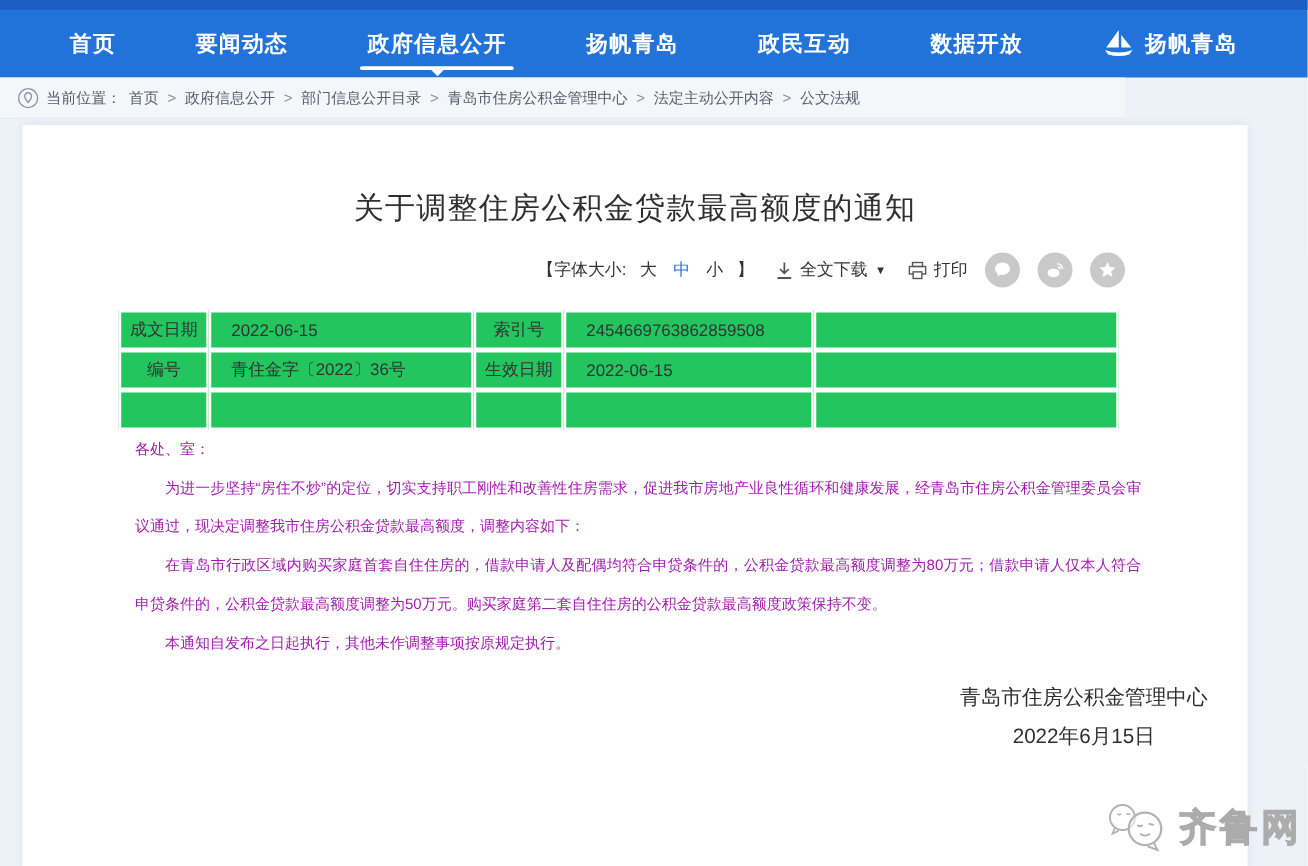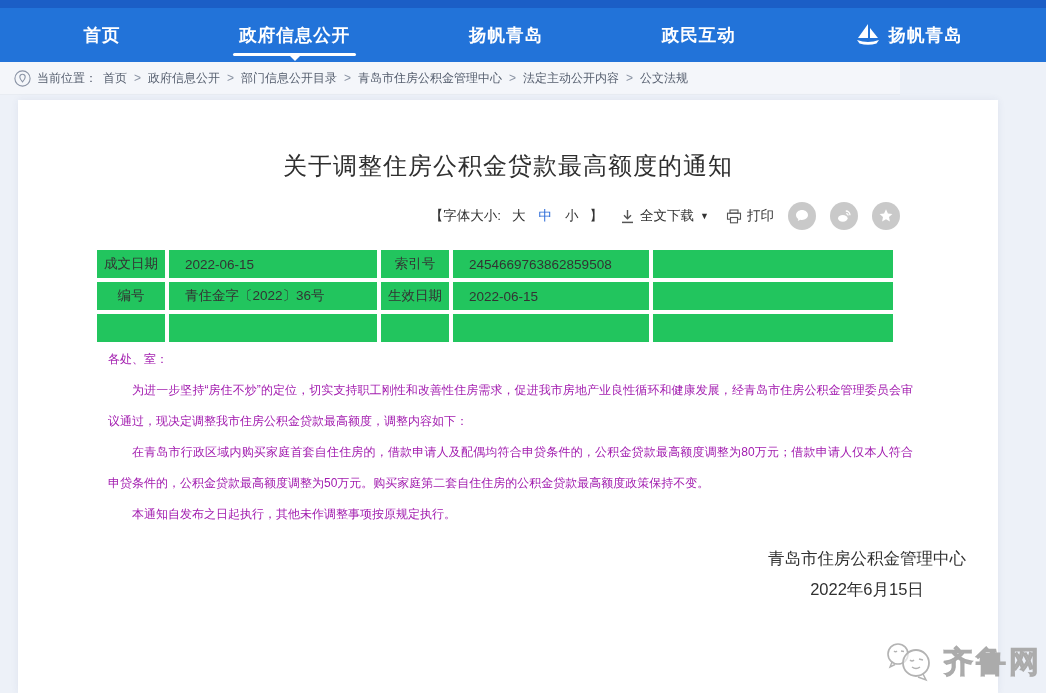--- a/index.html
+++ b/index.html
@@ -72,30 +72,36 @@
 <body>
 
 <div>
 
   <header class="topnav">
     <div class="topnav-strip"></div>
     <nav class="topnav-items">
       <div class="nav-item">
         <span>首页</span>
       </div>
+      <div class="nav-item">
+        <span>要闻动态</span>
+      </div>
       <div class="nav-item active">
         <span>政府信息公开</span>
         <span class="underline"></span>
         <span class="notch"></span>
       </div>
       <div class="nav-item">
         <span>扬帆青岛</span>
       </div>
       <div class="nav-item">
         <span>政民互动</span>
+      </div>
+      <div class="nav-item">
+        <span>数据开放</span>
       </div>
       <div class="nav-item">
         <span class="sail-icon">
           <svg width="26" height="22" viewBox="0 0 26 22">
             <path d="M13 0 L13 14 L3 14 Z" fill="#fff"></path>
             <path d="M15 4 L15 14 L23 14 Z" fill="#fff"></path>
             <path d="M2 16 Q13 20 24 16 L21.5 19.5 Q13 22 4.5 19.5 Z" fill="#fff"></path>
           </svg>
         </span>
         <span>扬帆青岛</span>

